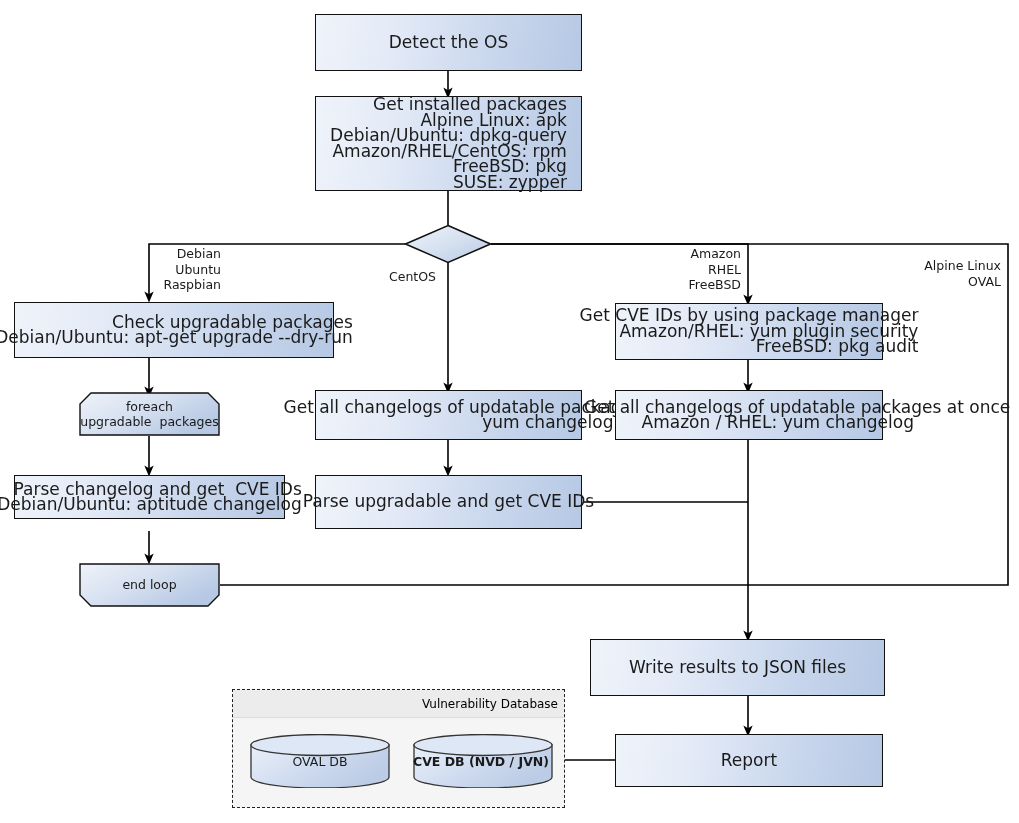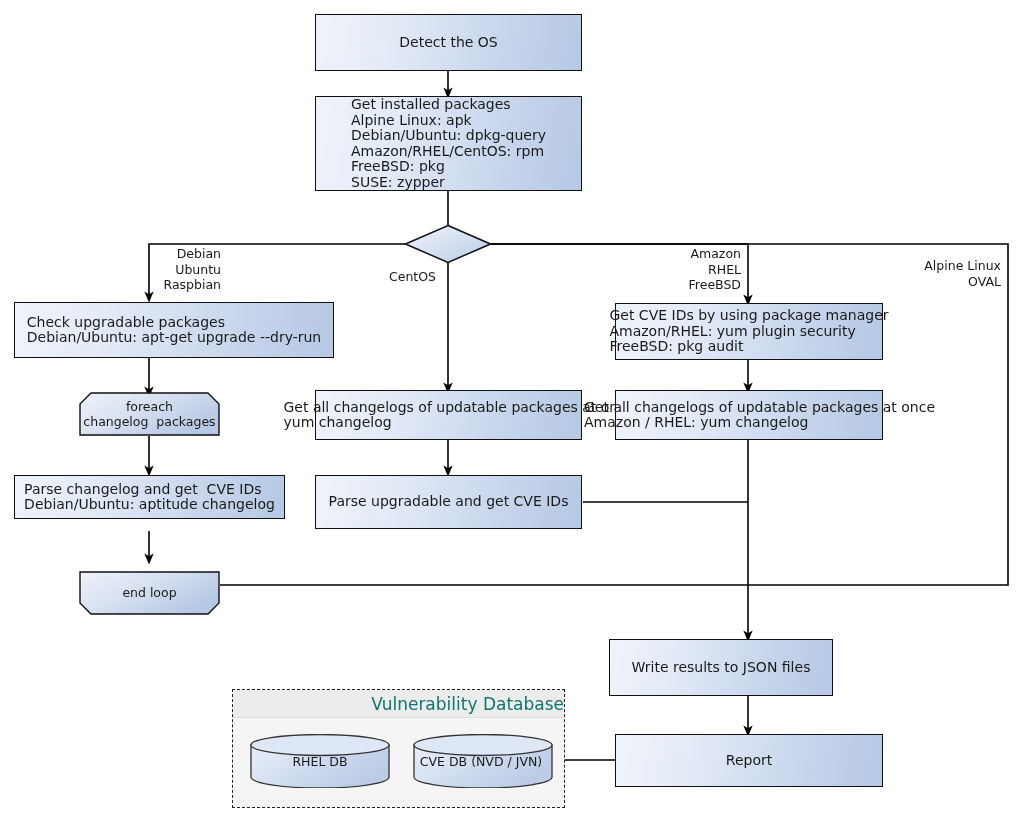--- a/index.html
+++ b/index.html
@@ -2,36 +2,36 @@
 <html><head>
 <meta charset="utf-8">
 <style>
   html,body{margin:0;padding:0;background:#ffffff;}
   body{width:1019px;height:823px;font-family:"DejaVu Sans","Liberation Sans",sans-serif;}
   #stage{position:relative;width:1019px;height:823px;overflow:hidden;background:#fff;}
 
   svg#wires{position:absolute;left:0;top:0;width:1019px;height:823px;pointer-events:none;}
 
   .node{position:absolute;box-sizing:border-box;display:flex;align-items:center;justify-content:center;
-        text-align:left;color:#1a1a1a;font-size:14px;line-height:15.5px;white-space:pre;}
+        text-align:right;color:#1a1a1a;font-size:17px;line-height:15.5px;white-space:pre;}
   .box{border:1.3px solid #111;
        background:linear-gradient(100deg,#eff3fa 0%,#e4ebf7 28%,#ccd9ee 62%,#b6c8e4 100%);}
   .lbl{position:absolute;font-size:12.5px;line-height:15.5px;color:#1a1a1a;white-space:pre;}
 
   .loopnode{position:absolute;display:flex;align-items:center;justify-content:center;text-align:center;
             font-size:12.5px;line-height:15.5px;color:#1a1a1a;white-space:pre;}
   .loopnode .shp{position:absolute;left:0;top:0;width:100%;height:100%;}
   .loopnode .txt{position:relative;z-index:2;}
 
   .diamond{position:absolute;}
 
   .dbgroup{position:absolute;box-sizing:border-box;border:1.6px dashed #222;background:#f5f5f5;}
   .dbgroup .band{position:absolute;left:0;top:0;right:0;height:27px;background:#ececec;
                  border-bottom:1px solid #dcdcdc;display:flex;align-items:center;justify-content:flex-end;
-                 padding-right:0;font-size:17px;color:#0f766e;}
+                 padding-right:6px;font-size:12px;color:#000000;}
   .cyl{position:absolute;}
   .cyl .cname{position:absolute;left:0;right:0;top:50%;transform:translateY(-46%);
                text-align:center;font-size:12.5px;color:#1a1a1a;z-index:3;white-space:pre;}
 </style>
 </head>
 <body>
 
 <div id="stage">
 
   <svg id="wires" viewBox="0 0 1019 823">
@@ -119,29 +119,29 @@
       <defs>
         <linearGradient id="gl1" x1="0" y1="0" x2="1" y2="0.6">
           <stop offset="0%" stop-color="#eff3fa"></stop>
           <stop offset="50%" stop-color="#d6e0f0"></stop>
           <stop offset="100%" stop-color="#b6c8e4"></stop>
         </linearGradient>
       </defs>
       <path d="M1,43 L1,12 L12,1 L129,1 L140,12 L140,43 z" fill="url(#gl1)" stroke="#111" stroke-width="1.4"></path>
     </svg>
     <span class="txt">foreach
-changelog  packages</span>
+upgradable  packages</span>
   </div>
 
   <div class="node box" style="left:14px;top:475px;width:271px;height:44px;">
     <span>Parse changelog and get  CVE IDs
 Debian/Ubuntu: aptitude changelog</span>
   </div>
 
-  <div class="loopnode" style="left:79px;top:563px;width:141px;height:44px;margin-top:8px;">
+  <div class="loopnode" style="left:79px;top:563px;width:141px;height:44px;">
     <svg class="shp" viewBox="0 0 141 44" preserveAspectRatio="none">
       <defs>
         <linearGradient id="gl2" x1="0" y1="0" x2="1" y2="0.6">
           <stop offset="0%" stop-color="#eff3fa"></stop>
           <stop offset="50%" stop-color="#d6e0f0"></stop>
           <stop offset="100%" stop-color="#b6c8e4"></stop>
         </linearGradient>
       </defs>
       <path d="M1,1 L140,1 L140,32 L129,43 L12,43 L1,32 z" fill="url(#gl2)" stroke="#111" stroke-width="1.4"></path>
     </svg>
@@ -161,21 +161,21 @@
     <span>Get CVE IDs by using package manager
 Amazon/RHEL: yum plugin security
 FreeBSD: pkg audit</span>
   </div>
 
   <div class="node box" style="left:615px;top:390px;width:268px;height:50px;">
     <span style="display:block;width:330px;">Get all changelogs of updatable packages at once
 Amazon / RHEL: yum changelog</span>
   </div>
 
-  <div class="node box" style="left:609px;top:639px;width:224px;height:57px;">
+  <div class="node box" style="left:590px;top:639px;width:295px;height:57px;">
     <span>Write results to JSON files</span>
   </div>
 
   <div class="node box" style="left:615px;top:734px;width:268px;height:53px;">
     <span>Report</span>
   </div>
 
   <div class="dbgroup" style="left:232px;top:689px;width:333px;height:119px;">
     <div class="band">
       <span>Vulnerability Database</span>
@@ -186,24 +186,24 @@
         <defs>
           <linearGradient id="gcyl1" x1="0" y1="0" x2="1" y2="0.5">
             <stop offset="0%" stop-color="#eaf0fa"></stop>
             <stop offset="60%" stop-color="#ccd9ee"></stop>
             <stop offset="100%" stop-color="#bccce6"></stop>
           </linearGradient>
         </defs>
         <path d="M1,11 L1,43 A69,11 0 0 0 139,43 L139,11 z" fill="url(#gcyl1)" stroke="#333" stroke-width="1.3"></path>
         <ellipse cx="70" cy="11" rx="69" ry="10.5" fill="#dde7f5" stroke="#333" stroke-width="1.3"></ellipse>
       </svg>
-      <div class="cname">RHEL DB</div>
+      <div class="cname">OVAL DB</div>
     </div>
 
-    <div class="cyl" style="left:180px;top:44px;width:136px;height:54px;">
+    <div class="cyl" style="left:180px;top:44px;width:136px;height:54px;font-weight:bold;">
       <svg width="140" height="54" viewBox="0 0 140 54">
         <defs>
           <linearGradient id="gcyl2" x1="0" y1="0" x2="1" y2="0.5">
             <stop offset="0%" stop-color="#eaf0fa"></stop>
             <stop offset="60%" stop-color="#ccd9ee"></stop>
             <stop offset="100%" stop-color="#bccce6"></stop>
           </linearGradient>
         </defs>
         <path d="M1,11 L1,43 A69,11 0 0 0 139,43 L139,11 z" fill="url(#gcyl2)" stroke="#333" stroke-width="1.3"></path>
         <ellipse cx="70" cy="11" rx="69" ry="10.5" fill="#dde7f5" stroke="#333" stroke-width="1.3"></ellipse>

